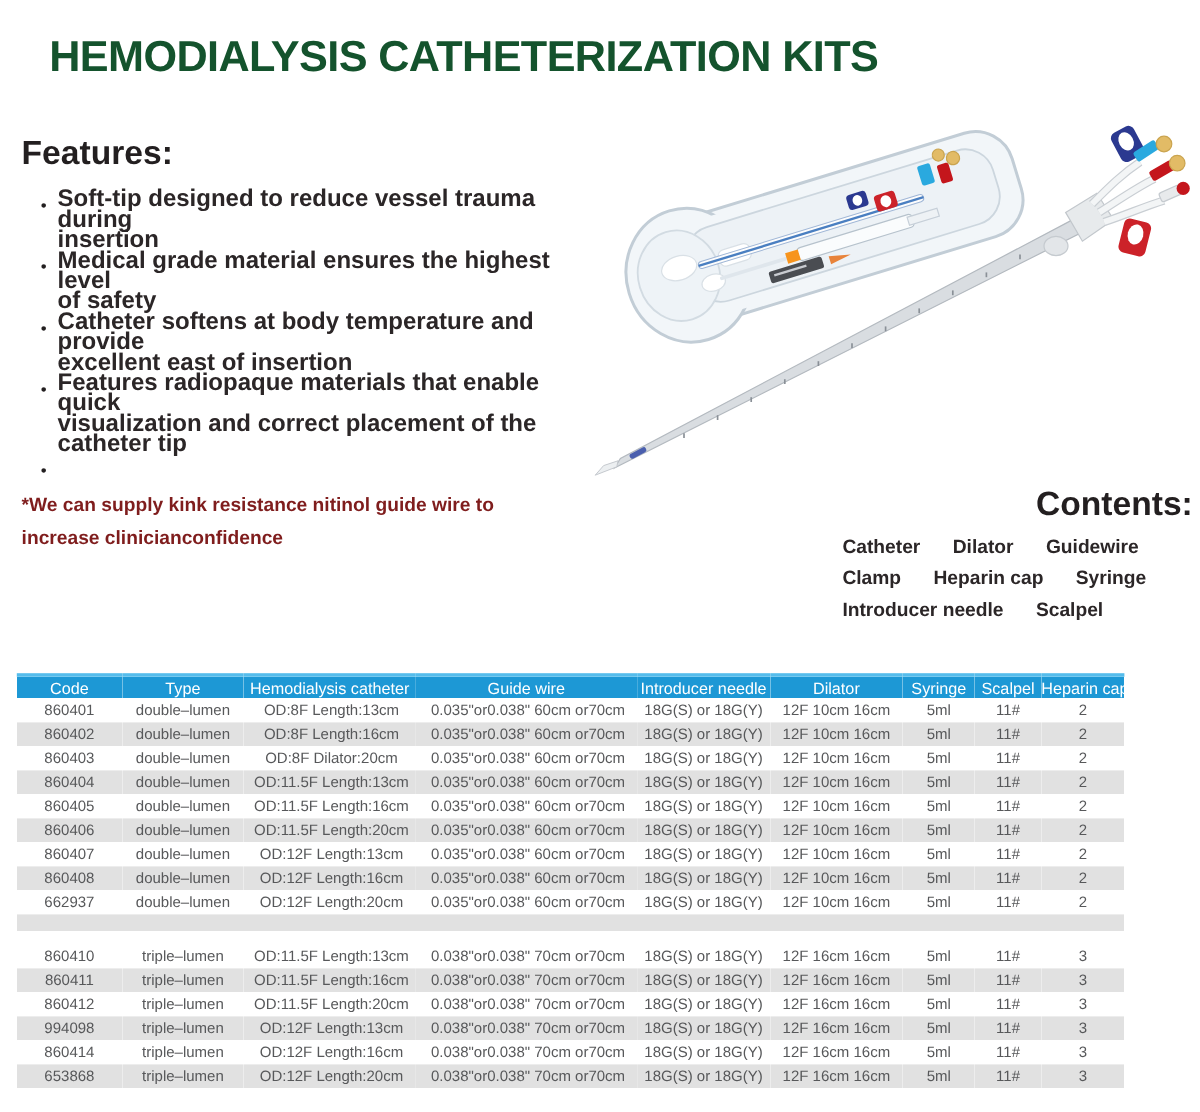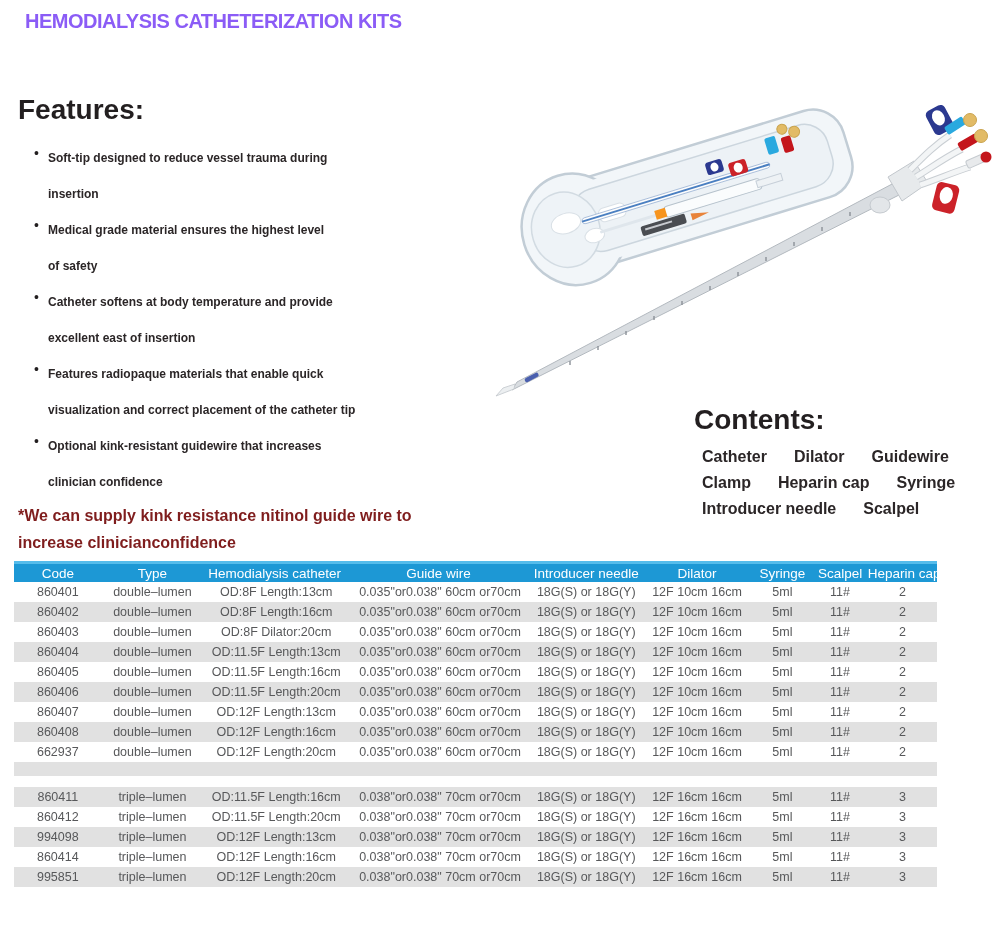--- a/index.html
+++ b/index.html
@@ -2,33 +2,33 @@
 <html style="--header-blue: #1d98d5; --header-strip: #55bceb; --row-gray: #e1e1e1;"><head>
 <meta charset="utf-8">
 <style>
   html,body{margin:0;padding:0;background:#ffffff;}
   .page{
     position:relative;width:1000px;height:927px;background:#fff;overflow:hidden;
     font-family:"Liberation Sans","DejaVu Sans",sans-serif;color:#231f20;
   }
   
   .page-title{
-    position:absolute;left:25px;top:10px;margin:0;
-    font-size:20px;font-weight:bold;letter-spacing:-0.5px;color:#8b5cf6;
+    position:absolute;left:25px;top:10px;margin:16px;
+    font-size:36px;font-weight:bold;letter-spacing:-0.5px;color:#14532d;
   }
   
-  .features{position:absolute;left:18px;top:94px;width:460px;}
+  .features{position:absolute;left:18px;top:112px;width:460px;}
   .features h2{margin:0 0 14px 0;font-size:28px;font-weight:bold;color:#231f20;}
   .features ul{list-style:none;margin:0;padding:0;}
   .features li{display:flex;margin:0;}
   .features .bullet{width:14px;flex:0 0 14px;padding-left:16px;font-size:14px;line-height:26.5px;}
-  .features .btext{white-space:pre-line;font-size:12px;font-weight:bold;line-height:36px;color:#2b2627;}
+  .features .btext{white-space:pre-line;font-size:20px;font-weight:bold;line-height:17px;color:#2b2627;}
   .features .note{margin:2px 0 0 0;white-space:pre-line;font-size:16px;font-weight:bold;line-height:27px;color:#7f1d1d;}
   
-  .contents{position:absolute;left:694px;top:404px;width:300px;}
+  .contents{position:absolute;left:694px;top:404px;width:300px;text-align:right;}
   .contents h2{margin:0 0 8px 0;font-size:28px;font-weight:bold;color:#231f20;}
   .contents .crow{display:flex;gap:27px;padding-left:8px;font-size:16px;font-weight:bold;line-height:26px;color:#2b2627;}
   
   .photo{position:absolute;left:440px;top:85px;width:560px;height:330px;}
   
   .spec-table{
     position:absolute;left:14px;top:561px;width:923px;border-collapse:collapse;table-layout:fixed;
     font-size:12.5px;color:#57585a;
   }
   .spec-table th{
@@ -66,22 +66,20 @@
           <div class="btext">Catheter softens at body temperature and provide
 excellent east of insertion</div>
         </li>
         <li>
           <span class="bullet">•</span>
           <div class="btext">Features radiopaque materials that enable quick
 visualization and correct placement of the catheter tip</div>
         </li>
         <li>
           <span class="bullet">•</span>
-          <div class="btext">Optional kink-resistant guidewire that increases
-clinician confidence</div>
         </li>
       </ul>
     <p class="note">*We can supply kink resistance nitinol guide wire to
 increase clinicianconfidence</p>
   </section>
 
   <div class="photo">
     <svg width="560" height="330" viewBox="0 0 560 330" xmlns="http://www.w3.org/2000/svg">
 
       <g>
@@ -325,20 +323,31 @@
           <td>5ml</td>
           <td>11#</td>
           <td>2</td>
         </tr>
         <tr class="sep-gray">
           <td colspan="9"></td>
         </tr>
         <tr class="sep-white">
           <td colspan="9"></td>
         </tr>
+        <tr>
+          <td>860410</td>
+          <td>triple–lumen</td>
+          <td class="left">OD:11.5F Length:13cm</td>
+          <td class="left">0.038"or0.038" 70cm or70cm</td>
+          <td>18G(S) or 18G(Y)</td>
+          <td>12F 16cm 16cm</td>
+          <td>5ml</td>
+          <td>11#</td>
+          <td>3</td>
+        </tr>
         <tr class="gray">
           <td>860411</td>
           <td>triple–lumen</td>
           <td class="left">OD:11.5F Length:16cm</td>
           <td class="left">0.038"or0.038" 70cm or70cm</td>
           <td>18G(S) or 18G(Y)</td>
           <td>12F 16cm 16cm</td>
           <td>5ml</td>
           <td>11#</td>
           <td>3</td>
@@ -370,21 +379,21 @@
           <td>triple–lumen</td>
           <td class="left">OD:12F Length:16cm</td>
           <td class="left">0.038"or0.038" 70cm or70cm</td>
           <td>18G(S) or 18G(Y)</td>
           <td>12F 16cm 16cm</td>
           <td>5ml</td>
           <td>11#</td>
           <td>3</td>
         </tr>
         <tr class="gray">
-          <td>995851</td>
+          <td>653868</td>
           <td>triple–lumen</td>
           <td class="left">OD:12F Length:20cm</td>
           <td class="left">0.038"or0.038" 70cm or70cm</td>
           <td>18G(S) or 18G(Y)</td>
           <td>12F 16cm 16cm</td>
           <td>5ml</td>
           <td>11#</td>
           <td>3</td>
         </tr>
       </tbody>

